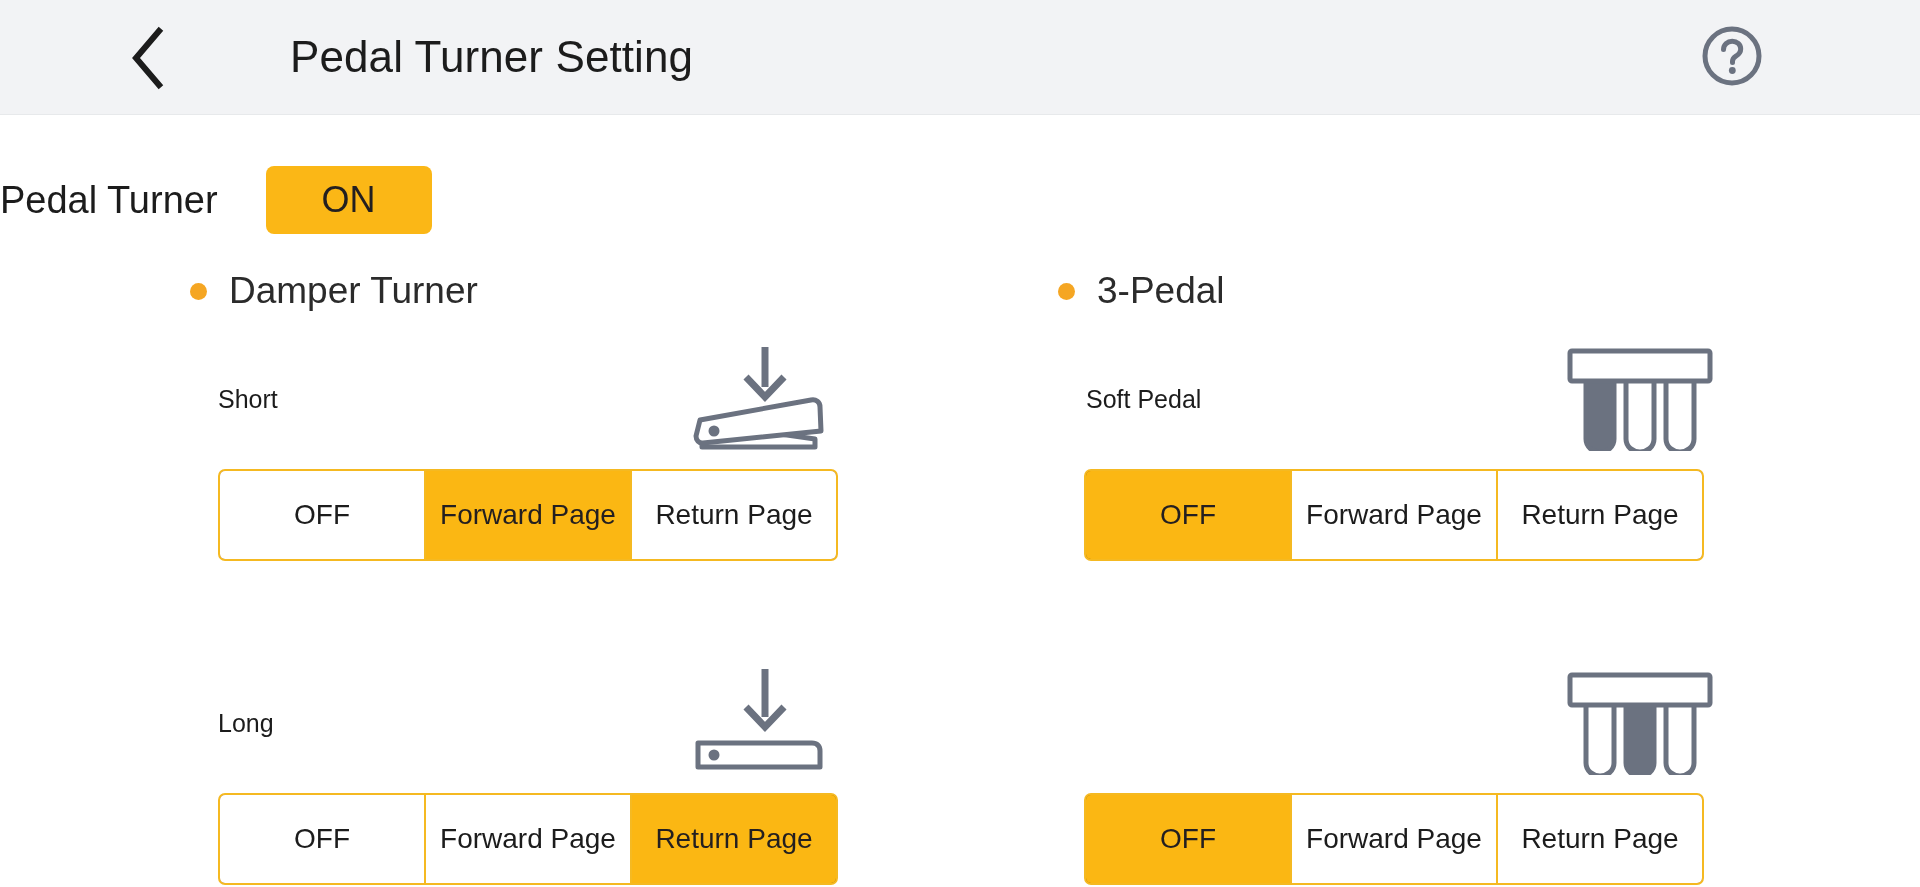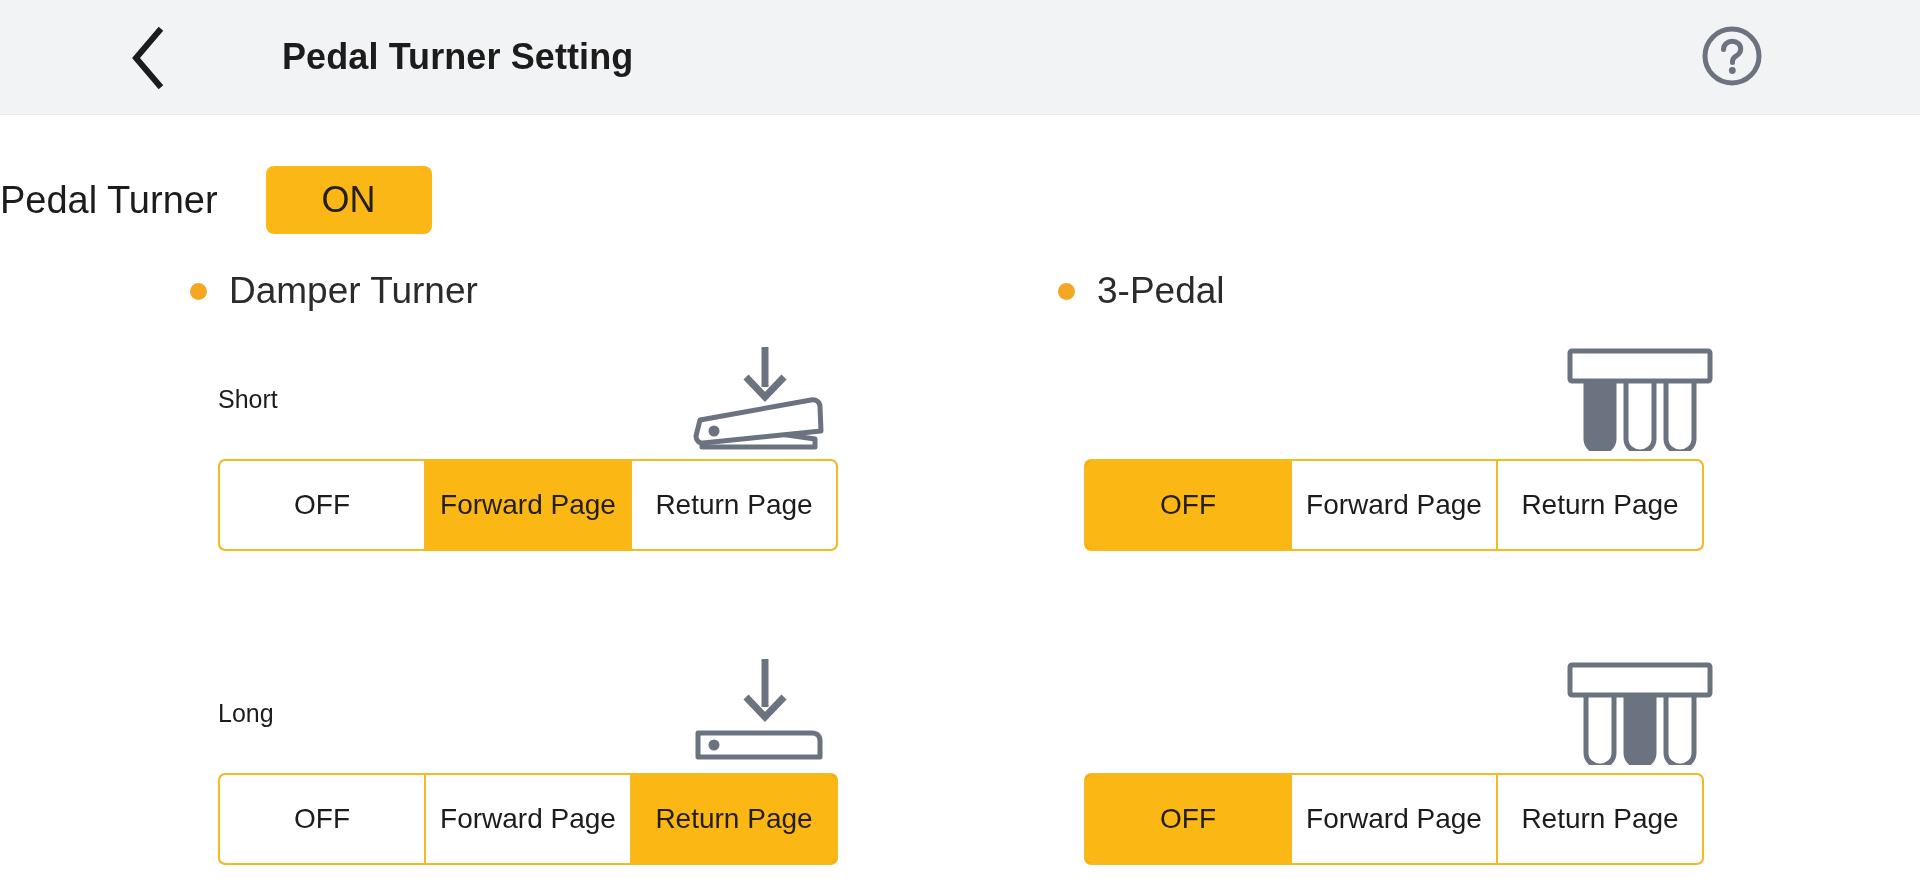--- a/index.html
+++ b/index.html
@@ -34,26 +34,26 @@
     width: 72px;
     height: 72px;
     display: flex;
     align-items: center;
     justify-content: center;
     cursor: pointer;
   }
   .back-button svg { display: block; }
   .page-title {
     position: absolute;
-    left: 282px;
+    left: 290px;
     top: 0;
     height: 114px;
     line-height: 114px;
-    font-size: 36px;
-    font-weight: 700;
+    font-size: 44px;
+    font-weight: 400;
     letter-spacing: 0.1px;
     color: #1c1c1c;
     white-space: nowrap;
   }
   .help-button {
     position: absolute;
     left: 1698px;
     top: 24px;
     width: 68px;
     height: 68px;
@@ -152,21 +152,21 @@
     position: absolute;
     right: 100px;
     top: -4px;
     width: 170px;
     height: 108px;
   }
   .setting-icon svg { display: block; }
 
   
   .segmented {
-    margin-top: 8px;
+    margin-top: 18px;
     margin-left: 28px;
     width: 620px;
     height: 92px;
     border: 2px solid #f5b921;
     border-radius: 7px;
     display: flex;
     overflow: hidden;
     box-sizing: border-box;
     background: #a16207;
   }
@@ -273,20 +273,21 @@
 
   <div class="column column-right">
 
     <div class="group-heading">
       <span class="bullet-dot"></span>
       <span class="group-heading-text">3-Pedal</span>
     </div>
 
     <div class="setting-block first">
       <div class="setting-row">
+        <span class="setting-name">Soft Pedal</span>
         <span class="setting-icon">
           <svg width="170" height="108" viewBox="0 0 170 108" fill="none">
             <path d="M38 34 L38 96 C38 104 45 109 52 109 C59 109 66 104 66 96 L66 34 Z" fill="#6b7280"></path>
             <path d="M38 34 L38 96 C38 104 45 109 52 109 C59 109 66 104 66 96 L66 34" stroke="#6b7280" stroke-width="5" stroke-linejoin="round" fill="none"></path>
             <path d="M78 34 L78 96 C78 104 85 109 92 109 C99 109 106 104 106 96 L106 34" stroke="#6b7280" stroke-width="5" stroke-linejoin="round" fill="#ffffff"></path>
             <path d="M118 34 L118 96 C118 104 125 109 132 109 C139 109 146 104 146 96 L146 34" stroke="#6b7280" stroke-width="5" stroke-linejoin="round" fill="#ffffff"></path>
             <rect x="22" y="8" width="140" height="30" rx="2" stroke="#6b7280" stroke-width="5" fill="#ffffff"></rect>
           </svg>
         </span>
       </div>

